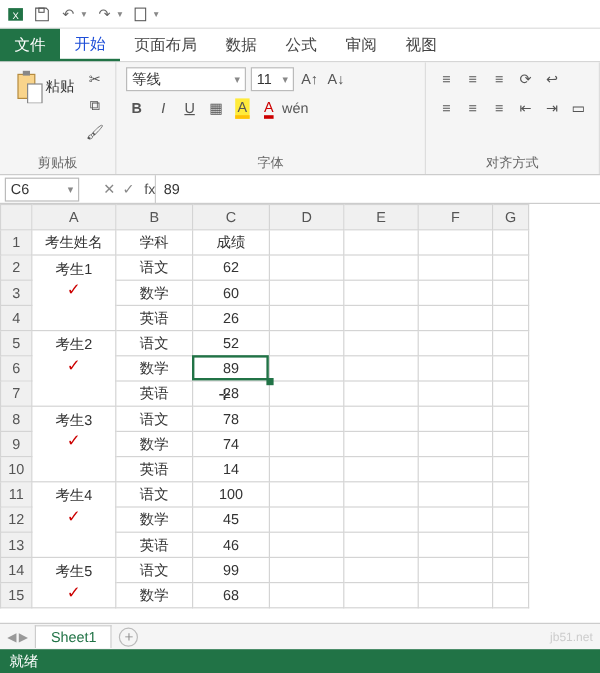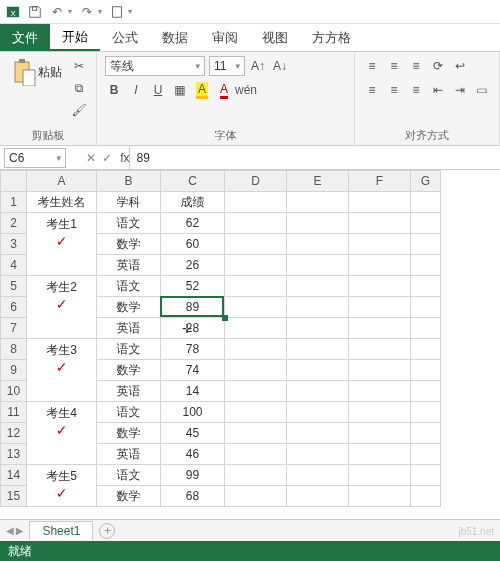--- a/index.html
+++ b/index.html
@@ -3,21 +3,21 @@
 <meta charset="utf-8">
 <style>
 * { margin: 0; padding: 0; box-sizing: border-box; font-family: "Microsoft YaHei", "SimSun", sans-serif; }
 body { width: 500px; height: 561px; background: #fff; font-size: 12px; color: #333; overflow: hidden; position: relative; }
 .titlebar { height: 24px; background: #fff; border-bottom: 1px solid #ddd; display: flex; align-items: center; padding: 0 6px; gap: 8px; }
 .titlebar .qat-icon { width: 14px; height: 14px; display: flex; align-items: center; justify-content: center; color: #666; }
 .titlebar .qat-drop { font-size: 8px; color: #888; margin-left: -4px; }
 .ribbon-tabs { height: 28px; display: flex; align-items: stretch; border-bottom: 1px solid #ccc; }
 .ribbon-tab { padding: 0 12px; display: flex; align-items: center; font-size: 13px; color: #444; cursor: pointer; }
 .ribbon-tab.file { background: #217346; color: #fff; }
-.ribbon-tab.active { color: #000000; border-bottom: 2px solid #217346; background: #fff; }
+.ribbon-tab.active { color: #1d4ed8; border-bottom: 2px solid #217346; background: #fff; }
 .ribbon { height: 94px; background: #f5f5f5; border-bottom: 1px solid #ccc; display: flex; }
 .group { border-right: 1px solid #ddd; padding: 4px 8px 2px 8px; display: flex; flex-direction: column; justify-content: space-between; }
 .group-label { font-size: 11px; color: #666; text-align: center; margin-top: 2px; }
 .group-body { display: flex; gap: 4px; align-items: flex-start; }
 .big-btn { display: flex; flex-direction: row; align-items: center; gap: 2px; padding: 2px 4px; }
 .big-btn .icon { width: 24px; height: 28px; }
 .stack { display: flex; flex-direction: column; gap: 2px; }
 .row { display: flex; align-items: center; gap: 4px; }
 .ctrl { border: 1px solid #bbb; background: #fff; height: 20px; display: flex; align-items: center; padding: 0 4px; font-size: 12px; }
 .fontname { width: 100px; }
@@ -73,25 +73,25 @@
       <svg class="icon16" viewBox="0 0 16 16">
         <rect x="3" y="2" width="10" height="12" fill="none" stroke="#555"></rect>
       </svg>
     </span>
     <span class="qat-drop">▾</span>
 </div>
 
 <div class="ribbon-tabs">
   <div class="ribbon-tab file">文件</div>
   <div class="ribbon-tab active">开始</div>
+  <div class="ribbon-tab">页面布局</div>
+  <div class="ribbon-tab">数据</div>
   <div class="ribbon-tab">公式</div>
-  <div class="ribbon-tab">数据</div>
   <div class="ribbon-tab">审阅</div>
   <div class="ribbon-tab">视图</div>
-  <div class="ribbon-tab">方方格</div>
 </div>
 
 <div class="ribbon">
   <div class="group">
     <div class="group-body">
       <div class="big-btn">
         <svg class="icon" viewBox="0 0 24 28">
             <rect x="3" y="4" width="14" height="20" fill="#f9d48b" stroke="#b58a3e"></rect>
             <rect x="7" y="1" width="6" height="4" fill="#888"></rect>
             <rect x="11" y="12" width="12" height="16" fill="#fff" stroke="#888"></rect>

